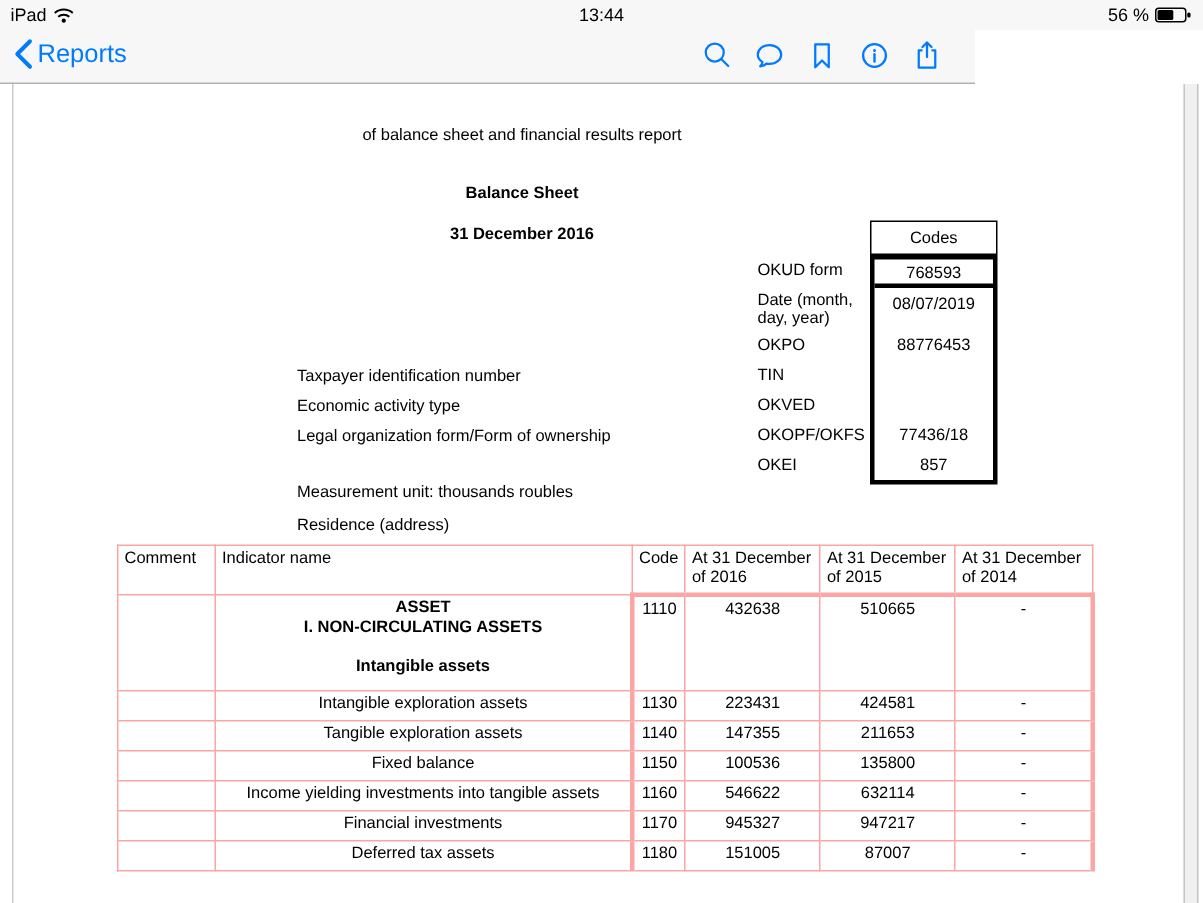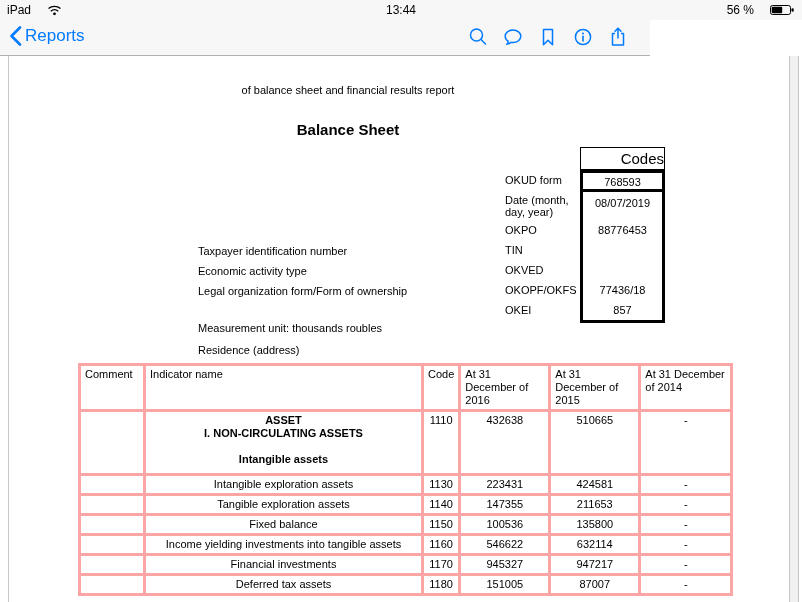--- a/index.html
+++ b/index.html
@@ -4,57 +4,57 @@
 <style>
   * { box-sizing: border-box; margin: 0; padding: 0; }
   html, body { width: 802px; height: 602px; overflow: hidden; background: #fff;
     font-family: "Liberation Sans", sans-serif; color: #000; }
   .screen { position: relative; width: 802px; height: 602px; background: #fff; }
 
   
   .status-bar { position: absolute; top: 0; left: 0; width: 802px; height: 20px;
     background: #f7f7f7; display: flex; align-items: center; justify-content: space-between;
     padding: 0 7px; font-size: 12px; }
-  .sb-left, .sb-right { display: flex; align-items: center; gap: 16px; }
+  .sb-left, .sb-right { display: flex; align-items: center; gap: 4px; }
   .sb-center { position: absolute; left: 0; right: 0; text-align: center; font-size: 12px; }
 
   
   .nav-bar { position: absolute; top: 20px; left: 0; width: 650px; height: 36px;
     background: #f7f7f7; border-bottom: 1px solid #b2b2b2; }
   .back-button { position: absolute; left: 9px; top: 5px; display: flex; align-items: center;
     gap: 3px; color: #007aff; font-size: 17px; cursor: pointer; }
   .nav-icons { position: absolute; right: 21px; top: 6px; display: flex; gap: 13px; }
   .nav-icons .icon { width: 22px; height: 22px; cursor: pointer; }
   .icon svg { display: block; }
 
   
   .page { position: absolute; top: 56px; left: 0; width: 802px; height: 546px; background: #fff; }
   .page-edge-left { position: absolute; left: 8px; top: 56px; bottom: 0; width: 1px; background: #c9c9c9; }
   .scrollbar { position: absolute; left: 789px; top: 56px; bottom: 0; width: 10px;
     background: #f0f0f0; border-left: 1px solid #c6c6c6; border-right: 1px solid #c6c6c6; }
 
   .abs { position: absolute; font-size: 11px; line-height: 13px; }
   .doc-center { left: 78px; width: 540px; text-align: center; }
   .bold { font-weight: bold; }
-  .title-size { font-size: 15px; line-height: 17px; }
+  .title-size { font-size: 11px; line-height: 17px; }
 
   
   .codes-header-box { position: absolute; left: 580px; top: 147px; width: 85px; height: 23px;
-    border: 1px solid #000; font-size: 15px; display: flex; align-items: center; justify-content: flex-end; }
+    border: 1px solid #000; font-size: 11px; display: flex; align-items: center; justify-content: center; }
   .codes-value-box { position: absolute; left: 580px; top: 170px; width: 85px; height: 153px;
     border: 3px solid #000; }
   .codes-first-row { height: 19px; border-bottom: 3px solid #000; text-align: center;
     font-size: 11px; line-height: 18px; }
   .code-val { position: absolute; left: 0; width: 100%; text-align: center; font-size: 11px; }
   .code-label { position: absolute; left: 505px; width: 74px; font-size: 11px; line-height: 12px; }
 
   
   .doc-table { position: absolute; left: 78px; top: 363px; border-collapse: collapse;
     font-size: 11px; line-height: 13px; table-layout: fixed; }
-  .doc-table th, .doc-table td { border: 3px solid #fca5a5; padding: 2px 4px; vertical-align: top; margin-left: 36px; }
+  .doc-table th, .doc-table td { border: 1px solid #fca5a5; padding: 2px 4px; vertical-align: top; margin-left: 36px; }
   .doc-table th { font-weight: normal; text-align: left; height: 33px; }
   .th-code { text-align: center; }
   .section-row { height: 64px; }
   .data-row { height: 20px; }
   .c-name { text-align: center; vertical-align: middle; }
   .c-code { text-align: center; border-left-width: 3px !important; }
   .c-val { text-align: center; vertical-align: middle; }
   .c-last { border-right-width: 3px !important; }
   .section-row .c-code, .section-row .c-val { border-top-width: 3px !important; }
   .section-sub { margin-top: 13px; }
@@ -130,20 +130,21 @@
       </span>
     </div>
   </div>
 
   <div class="page"></div>
   <div class="page-edge-left"></div>
   <div class="scrollbar"></div>
 
   <div class="abs doc-center" style="top:84px">of balance sheet and financial results report</div>
   <div class="abs doc-center bold title-size" style="top:121px">Balance Sheet</div>
+  <div class="abs doc-center bold title-size" style="top:148px">31 December 2016</div>
 
   <div class="abs" style="left:198px; top:245px">Taxpayer identification number</div>
   <div class="abs" style="left:198px; top:265px">Economic activity type</div>
   <div class="abs" style="left:198px; top:285px">Legal organization form/Form of ownership</div>
   <div class="abs" style="left:198px; top:322px">Measurement unit: thousands roubles</div>
   <div class="abs" style="left:198px; top:344px">Residence (address)</div>
 
   <div class="code-label" style="top:174px">OKUD form</div>
   <div class="code-label" style="top:194px">Date (month, day, year)</div>
   <div class="code-label" style="top:224px">OKPO</div>

